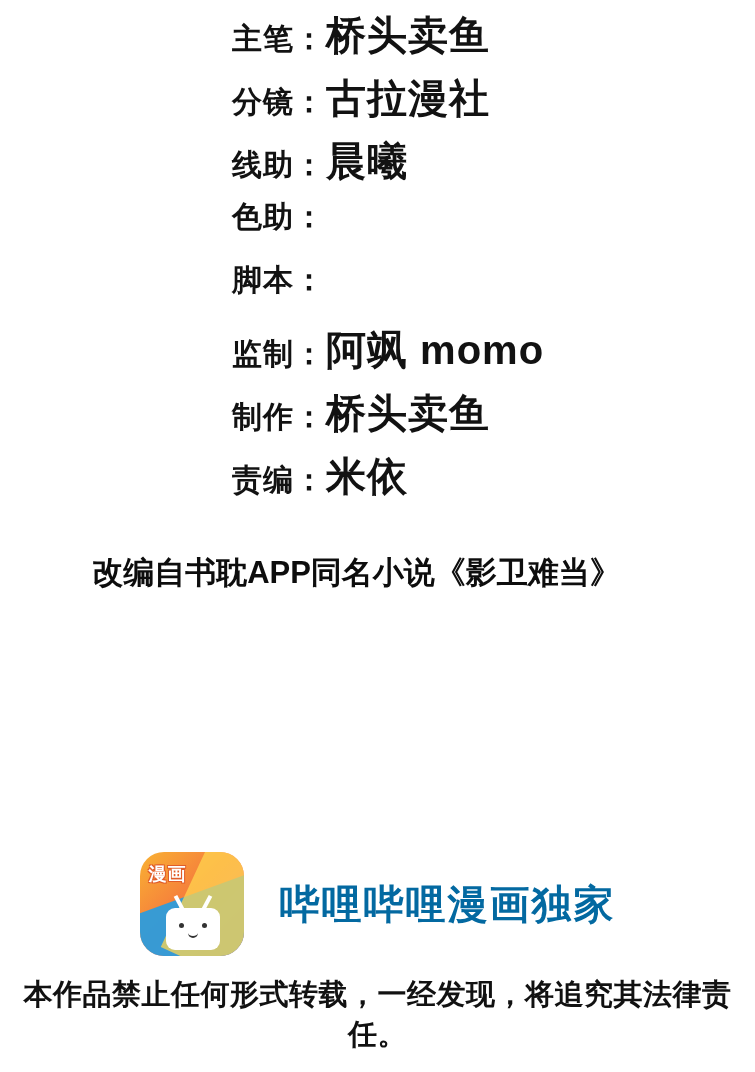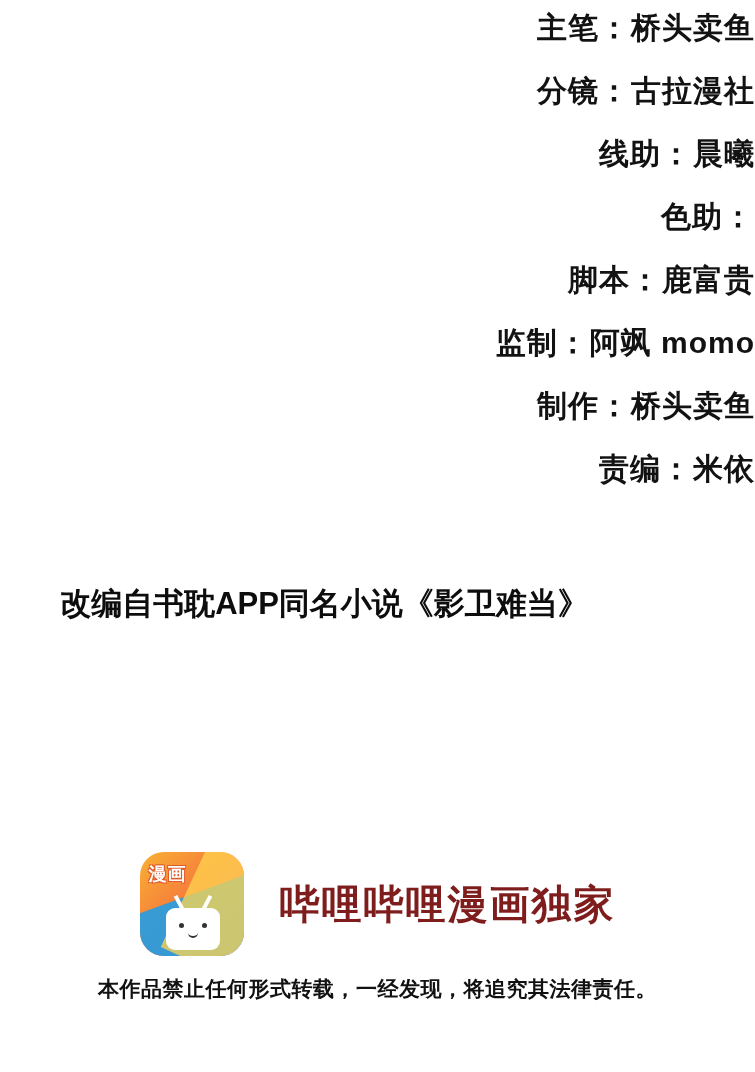--- a/index.html
+++ b/index.html
@@ -29,54 +29,54 @@
     left: 0;
     top: 0;
     width: 755px;
     padding-top: 8px;
   }
   .credit-row {
     display: flex;
     align-items: baseline;
     padding-left: 232px;
     height: 63px;
-    justify-content: flex-end;
   }
   .credit-role {
     font-size: 30px;
     font-weight: 700;
     letter-spacing: 1px;
     white-space: nowrap;
     color: #121212;
   }
   .credit-sep {
     font-size: 30px;
     font-weight: 700;
     color: #121212;
     margin-right: 2px;
   }
   .credit-name {
-    font-size: 30px;
+    font-size: 40px;
     font-weight: 700;
     letter-spacing: 1px;
     white-space: nowrap;
     color: #121212;
   }
 
   
   .adaptation {
     position: absolute;
     left: 0;
-    top: 583px;
+    top: 552px;
     width: 649px;
     text-align: center;
     font-size: 31px;
     font-weight: 700;
     letter-spacing: 0px;
     color: #0d0d0d;
+    padding-left: 32px;
   }
 
   
   .brand-row {
     position: absolute;
     left: 0;
     top: 852px;
     width: 755px;
     display: flex;
     align-items: center;
@@ -163,33 +163,33 @@
     width: 10px;
     height: 5px;
     border-bottom: 2px solid #333;
     border-radius: 0 0 8px 8px;
     z-index: 7;
   }
   .brand-text {
     font-size: 40px;
     font-weight: 700;
     letter-spacing: 2px;
-    color: #7f1d1d;
+    color: #0369a1;
     margin-left: 36px;
     white-space: nowrap;
   }
 
   
   .copyright {
     position: absolute;
     left: 0;
     top: 975px;
     width: 755px;
     text-align: center;
-    font-size: 21px;
+    font-size: 29px;
     font-weight: 700;
     letter-spacing: 0.5px;
     color: #111111;
   }
 </style>
 </head>
 <body>
 
 <div class="page">
 
@@ -214,21 +214,20 @@
     </div>
 
     <div class="credit-row">
       <span class="credit-role">色助</span>
       <span class="credit-sep">：</span>
     </div>
 
     <div class="credit-row">
       <span class="credit-role">脚本</span>
       <span class="credit-sep">：</span>
-      <span class="credit-name">鹿富贵</span>
     </div>
 
     <div class="credit-row">
       <span class="credit-role">监制</span>
       <span class="credit-sep">：</span>
       <span class="credit-name">阿飒  momo</span>
     </div>
 
     <div class="credit-row">
       <span class="credit-role">制作</span>

